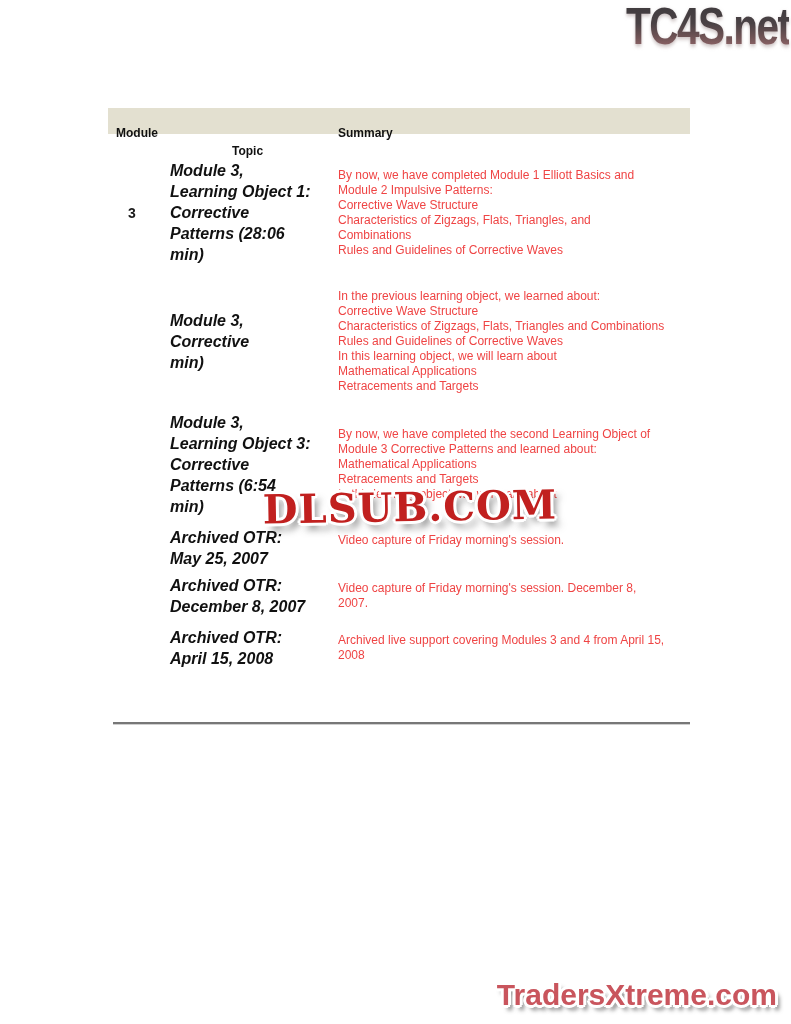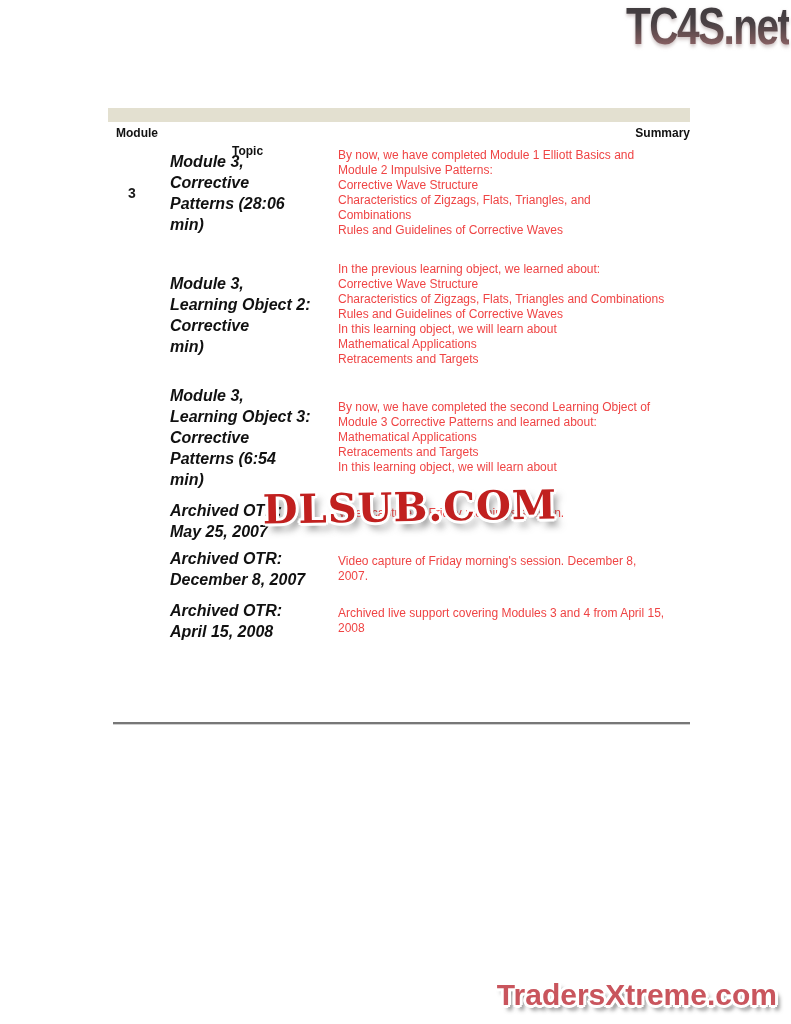--- a/index.html
+++ b/index.html
@@ -19,26 +19,26 @@
     -webkit-background-clip:text;background-clip:text;
     -webkit-text-fill-color:transparent;color:transparent;
     filter:drop-shadow(0 2px 2px rgba(150,130,130,0.55));
   }
 
   
   .course-table{position:absolute;left:108px;top:108px;width:582px;}
   .thead{
     display:grid;grid-template-columns:62px 168px 352px;
     background:var(--header_bg,#e3e0d0);
-    height:14px;align-items:center;
+    height:26px;align-items:center;
     font-size:12px;font-weight:bold;color:#111;
   }
   .th-module{padding-left:8px;}
   .th-topic{padding-left:62px;margin-top:36px;}
-  .th-summary{text-align:right;}
+  .th-summary{text-align:left;}
 
   .row{
     display:grid;grid-template-columns:62px 168px 352px;
     align-items:center;
   }
   .row:nth-child(1){margin-top:26px;}
   .row:nth-child(2){margin-top:24px;}
   .row:nth-child(3){margin-top:18px;}
   .row:nth-child(4){margin-top:10px;}
   .row:nth-child(5){margin-top:6px;}
@@ -93,36 +93,36 @@
     <div class="thead">
       <div class="th th-module">Module</div>
       <div class="th th-topic">Topic</div>
       <div class="th th-summary">Summary</div>
     </div>
     <div id="rows">
         <div class="row">
           <div class="cell-module">3</div>
           <div class="cell-topic">
             <div>Module 3,</div>
+            <div>Learning Object 1:</div>
             <div>Corrective</div>
             <div>Patterns (28:06</div>
             <div>min)</div>
           </div>
           <div class="cell-summary">
             <div>By now, we have completed Module 1 Elliott Basics and Module 2 Impulsive Patterns:</div>
             <div>Corrective Wave Structure</div>
             <div>Characteristics of Zigzags, Flats, Triangles, and Combinations</div>
             <div>Rules and Guidelines of Corrective Waves</div>
           </div>
         </div>
         <div class="row">
           <div class="cell-module"></div>
           <div class="cell-topic">
             <div>Module 3,</div>
-            <div>Learning Object 2:</div>
             <div>Corrective</div>
             <div>min)</div>
           </div>
           <div class="cell-summary">
             <div>In the previous learning object, we learned about:</div>
             <div>Corrective Wave Structure</div>
             <div>Characteristics of Zigzags, Flats, Triangles and Combinations</div>
             <div>Rules and Guidelines of Corrective Waves</div>
             <div>In this learning object, we will learn about</div>
             <div>Mathematical Applications</div>

